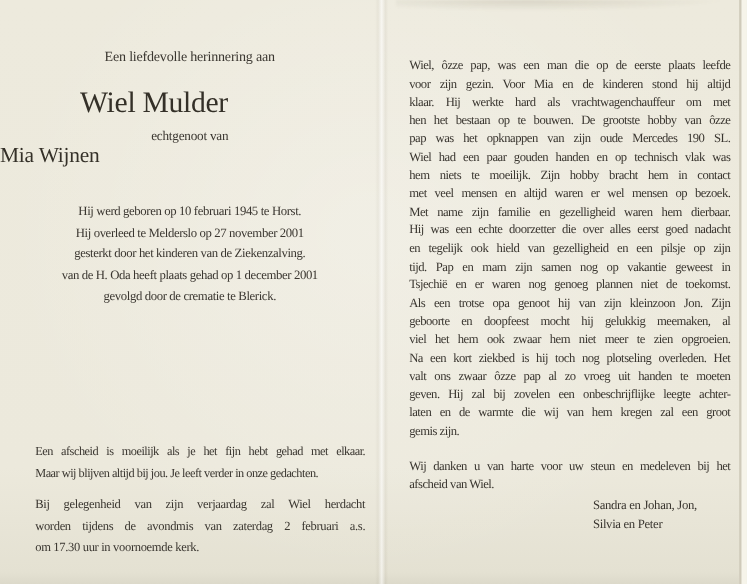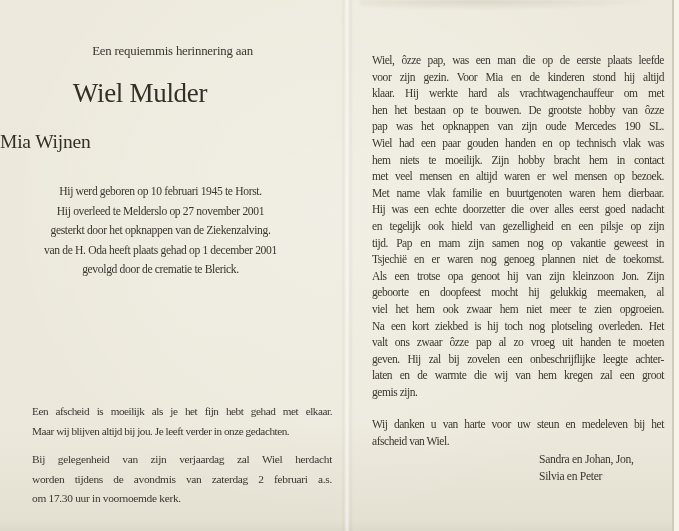--- a/index.html
+++ b/index.html
@@ -77,21 +77,21 @@
     letter-spacing: -0.2px;
   }
   .spouse {
     left: 0; top: 131px; width: 345px;
     text-align: left;
     font-size: 19.5px;
     letter-spacing: -0.2px;
     color: #343028;
   }
   .life-details {
-    left: 0; top: 182px; width: 321px;
+    left: 12px; top: 182px; width: 321px;
     font-size: 11.6px;
     letter-spacing: -0.35px;
     line-height: 19.5px;
   }
   .farewell {
     left: 32px; top: 401px; width: 300px;
     font-size: 11.2px;
     letter-spacing: -0.45px;
     line-height: 20px;
   }
@@ -128,27 +128,28 @@
   .jlines > div { text-align: justify; text-align-last: justify; }
   .jlines > div:last-child { text-align: left; text-align-last: left; }
   .llines > div { text-align: left; white-space: nowrap; }
 </style>
 </head>
 <body>
 
 <div class="card">
 
   <div class="page page-left">
-    <div class="abs intro">Een requiemmis herinnering aan</div>
+    <div class="abs intro">Een liefdevolle herinnering aan</div>
     <div class="abs deceased-name">Wiel Mulder</div>
+    <div class="abs relation">echtgenoot van</div>
     <div class="abs spouse">Mia Wijnen</div>
     <div class="abs life-details clines">
         <div>Hij werd geboren op 10 februari 1945 te Horst.</div>
         <div>Hij overleed te Melderslo op 27 november 2001</div>
-        <div>gesterkt door het opknappen van de Ziekenzalving.</div>
+        <div>gesterkt door het kinderen van de Ziekenzalving.</div>
         <div>van de H. Oda heeft plaats gehad op 1 december 2001</div>
         <div>gevolgd door de crematie te Blerick.</div>
       </div>
     <div class="abs farewell jlines">
         <div>Een afscheid is moeilijk als je het fijn hebt gehad met elkaar.</div>
         <div>Maar wij blijven altijd bij jou. Je leeft verder in onze gedachten.</div>
       </div>
     <div class="abs service jlines">
         <div>Bij gelegenheid van zijn verjaardag zal Wiel herdacht</div>
         <div>worden tijdens de avondmis van zaterdag 2 februari a.s.</div>
@@ -159,21 +160,21 @@
   <div class="page page-right">
     <div class="abs eulogy jlines">
         <div>Wiel, ôzze pap, was een man die op de eerste plaats leefde</div>
         <div>voor zijn gezin. Voor Mia en de kinderen stond hij altijd</div>
         <div>klaar. Hij werkte hard als vrachtwagenchauffeur om met</div>
         <div>hen het bestaan op te bouwen. De grootste hobby van ôzze</div>
         <div>pap was het opknappen van zijn oude Mercedes 190 SL.</div>
         <div>Wiel had een paar gouden handen en op technisch vlak was</div>
         <div>hem niets te moeilijk. Zijn hobby bracht hem in contact</div>
         <div>met veel mensen en altijd waren er wel mensen op bezoek.</div>
-        <div>Met name vlak familie en buurtgenoten waren hem dierbaar.</div>
+        <div>Met name zijn familie en gezelligheid waren hem dierbaar.</div>
         <div>Hij was een echte doorzetter die over alles eerst goed nadacht</div>
         <div>en tegelijk ook hield van gezelligheid en een pilsje op zijn</div>
         <div>tijd. Pap en mam zijn samen nog op vakantie geweest in</div>
         <div>Tsjechië en er waren nog genoeg plannen niet de toekomst.</div>
         <div>Als een trotse opa genoot hij van zijn kleinzoon Jon. Zijn</div>
         <div>geboorte en doopfeest mocht hij gelukkig meemaken, al</div>
         <div>viel het hem ook zwaar hem niet meer te zien opgroeien.</div>
         <div>Na een kort ziekbed is hij toch nog plotseling overleden. Het</div>
         <div>valt ons zwaar ôzze pap al zo vroeg uit handen te moeten</div>
         <div>geven. Hij zal bij zovelen een onbeschrijflijke leegte achter-</div>

